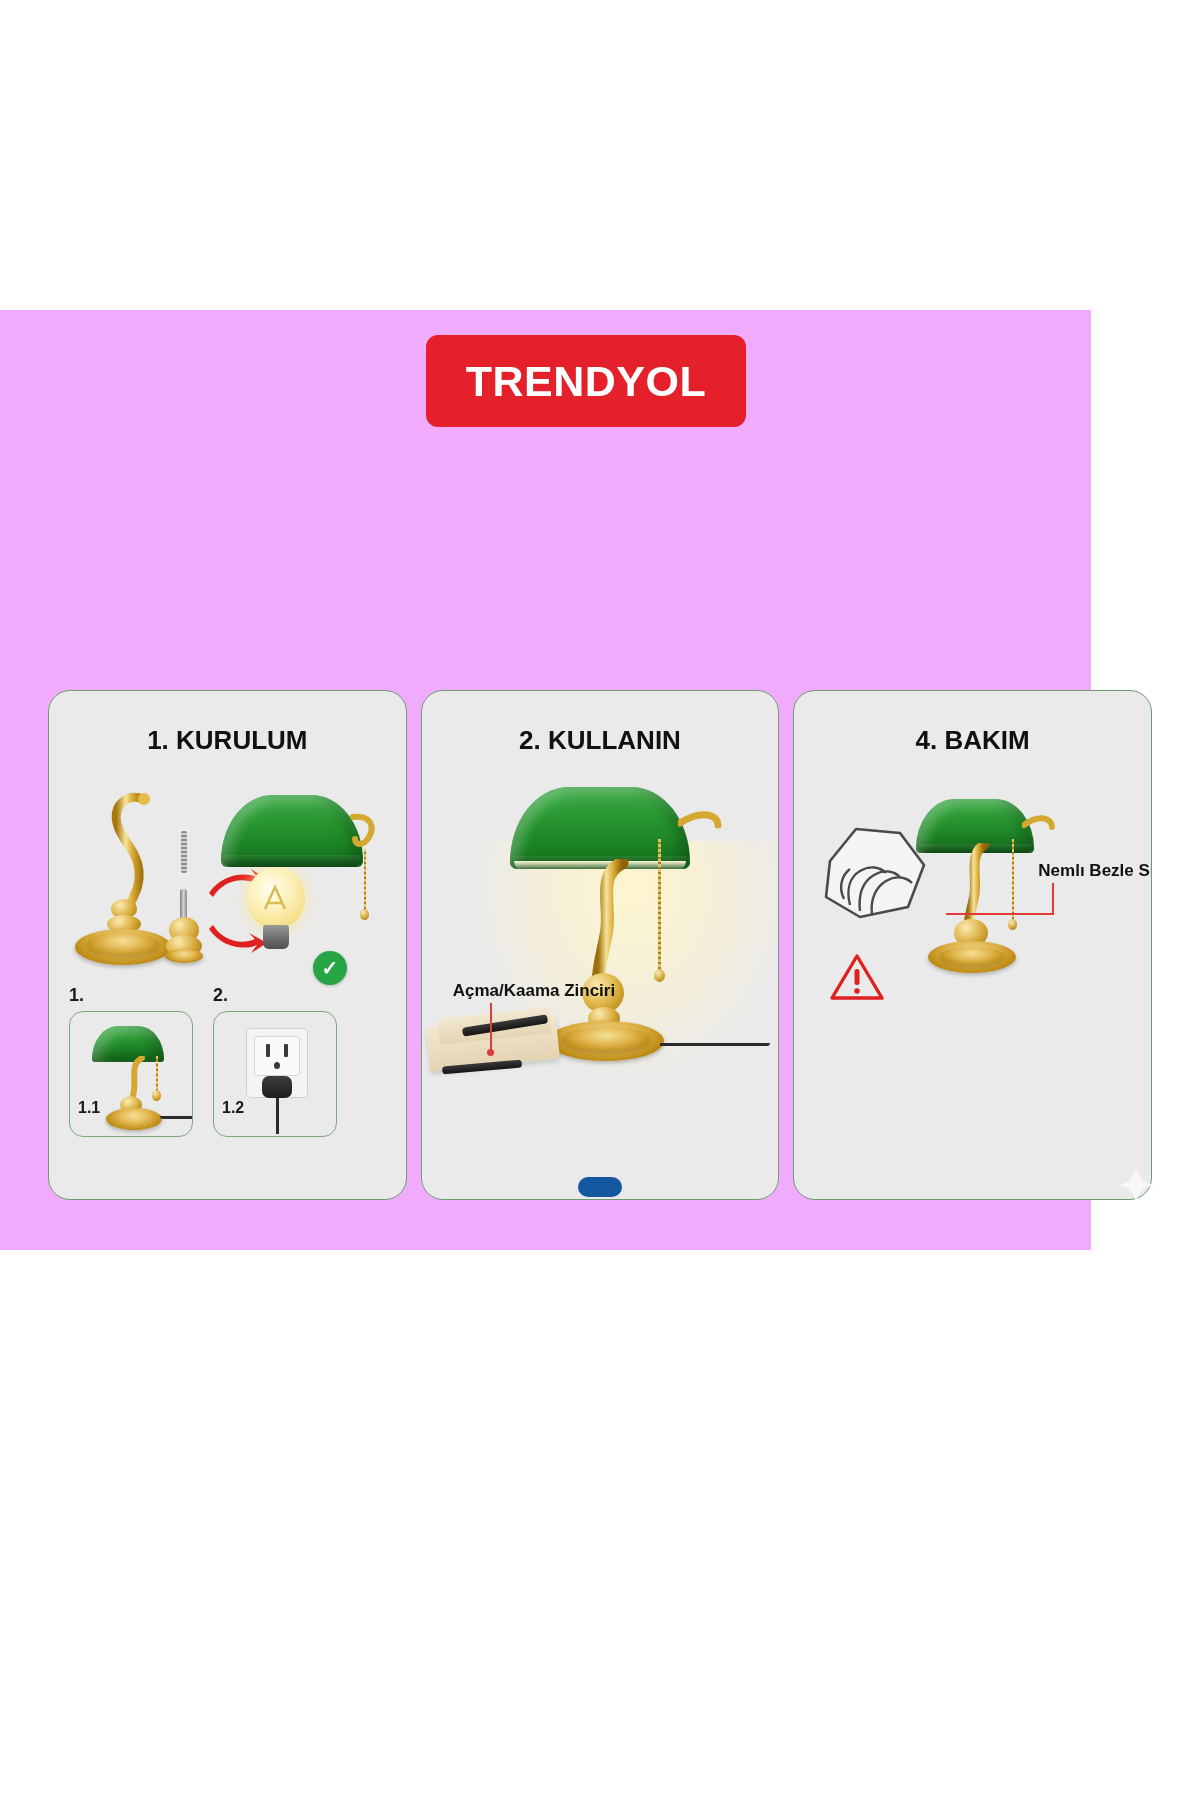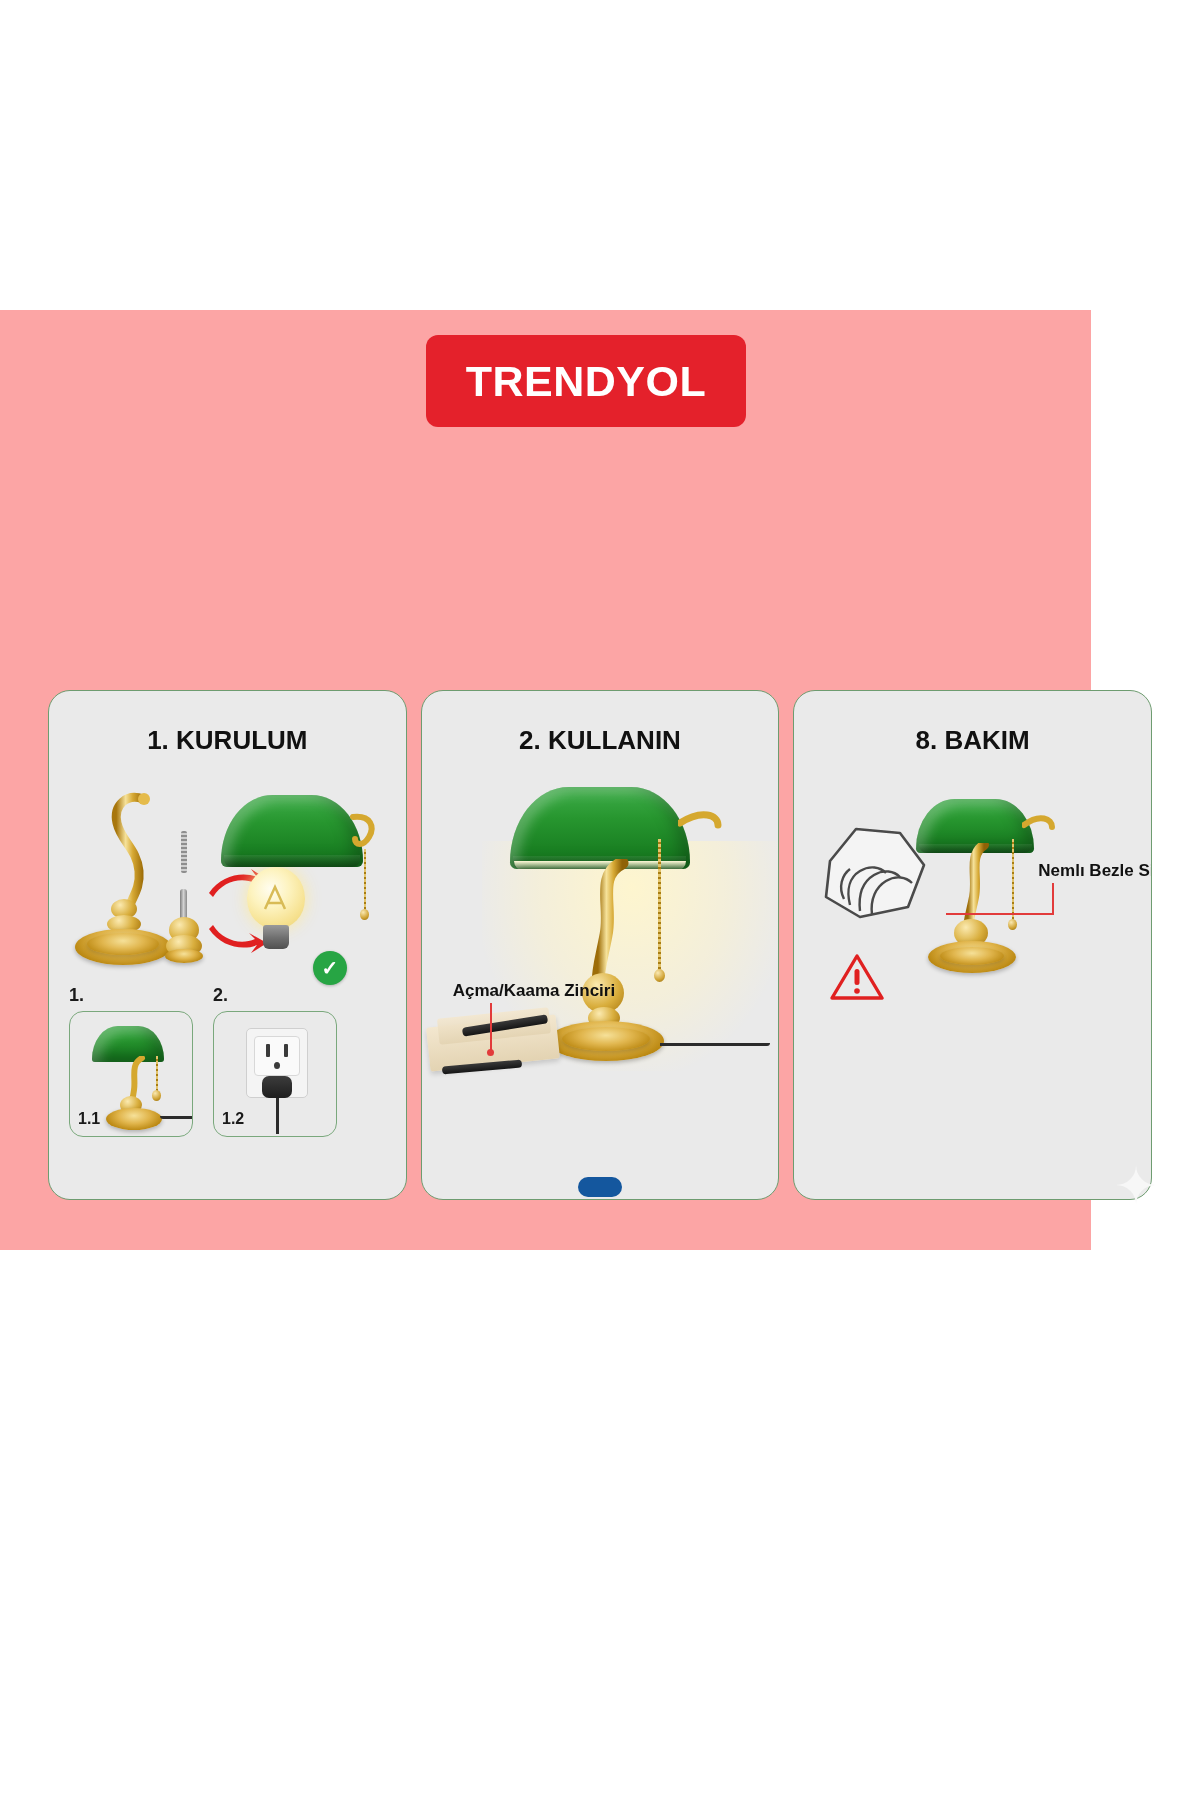--- a/index.html
+++ b/index.html
@@ -12,21 +12,21 @@
   #page {
     position: relative;
     width: 1200px; height: 1800px;
     background: #ffffff;
   }
   
   .board {
     position: absolute;
     left: 0; top: 310px;
     width: 1091px; height: 940px;
-    background: #fca5a5;
+    background: #f0abfc;
   }
   
   .logo {
     position: absolute;
     left: 426px; top: 25px;
     width: 320px; height: 92px;
     background: #e4212b;
     border-radius: 12px;
     display: flex; align-items: center; justify-content: center;
   }
@@ -138,21 +138,21 @@
     font-size: 18px; font-weight: bold; color: #1a1a1a;
   }
   .subbox {
     position: absolute;
     border: 1.5px solid #7aa87c;
     border-radius: 14px;
     background: #eaeaea;
     overflow: hidden;
   }
   .subbox-label {
-    position: absolute; left: 8px; bottom: 8px;
+    position: absolute; left: 8px; bottom: 19px;
     font-size: 16px; font-weight: bold; color: #1a1a1a;
   }
   .check-badge {
     position: absolute;
     width: 34px; height: 34px; border-radius: 50%;
     background: #27a544;
     display: flex; align-items: center; justify-content: center;
     color: #fff; font-size: 20px; font-weight: bold;
     box-shadow: 0 1px 3px rgba(0,0,0,.25);
   }
@@ -370,21 +370,21 @@
           <div class="pen" style="left:40px;top:330px;width:86px;height:9px;transform:rotate(-9deg);"></div>
           <div class="pen" style="left:20px;top:372px;width:80px;height:8px;transform:rotate(-5deg);"></div>
 
           <div class="callout" style="left:12px;top:290px;margin-left:19px;">Açma/Kaama Zinciri</div>
           <div class="leader-v" style="left:68px;top:312px;height:50px;"></div>
           <div class="leader-dot" style="left:65px;top:358px;"></div>
         </div>
       </div>
 
       <div class="card">
-        <div class="card-title">8. BAKIM</div>
+        <div class="card-title">4. BAKIM</div>
         <div class="card-body">
 
           <div class="shade" style="left:122px;top:108px;width:118px;height:54px;">
             <div class="shade-lip"></div>
           </div>
           <svg style="position:absolute;left:228px;top:118px;width:34px;height:34px;">
             <path d="M2 16 C18 4 30 10 30 18" stroke="#d5a82f" stroke-width="6" fill="none" stroke-linecap="round"></path>
           </svg>
 
           <svg style="position:absolute;left:150px;top:152px;width:60px;height:92px;">

